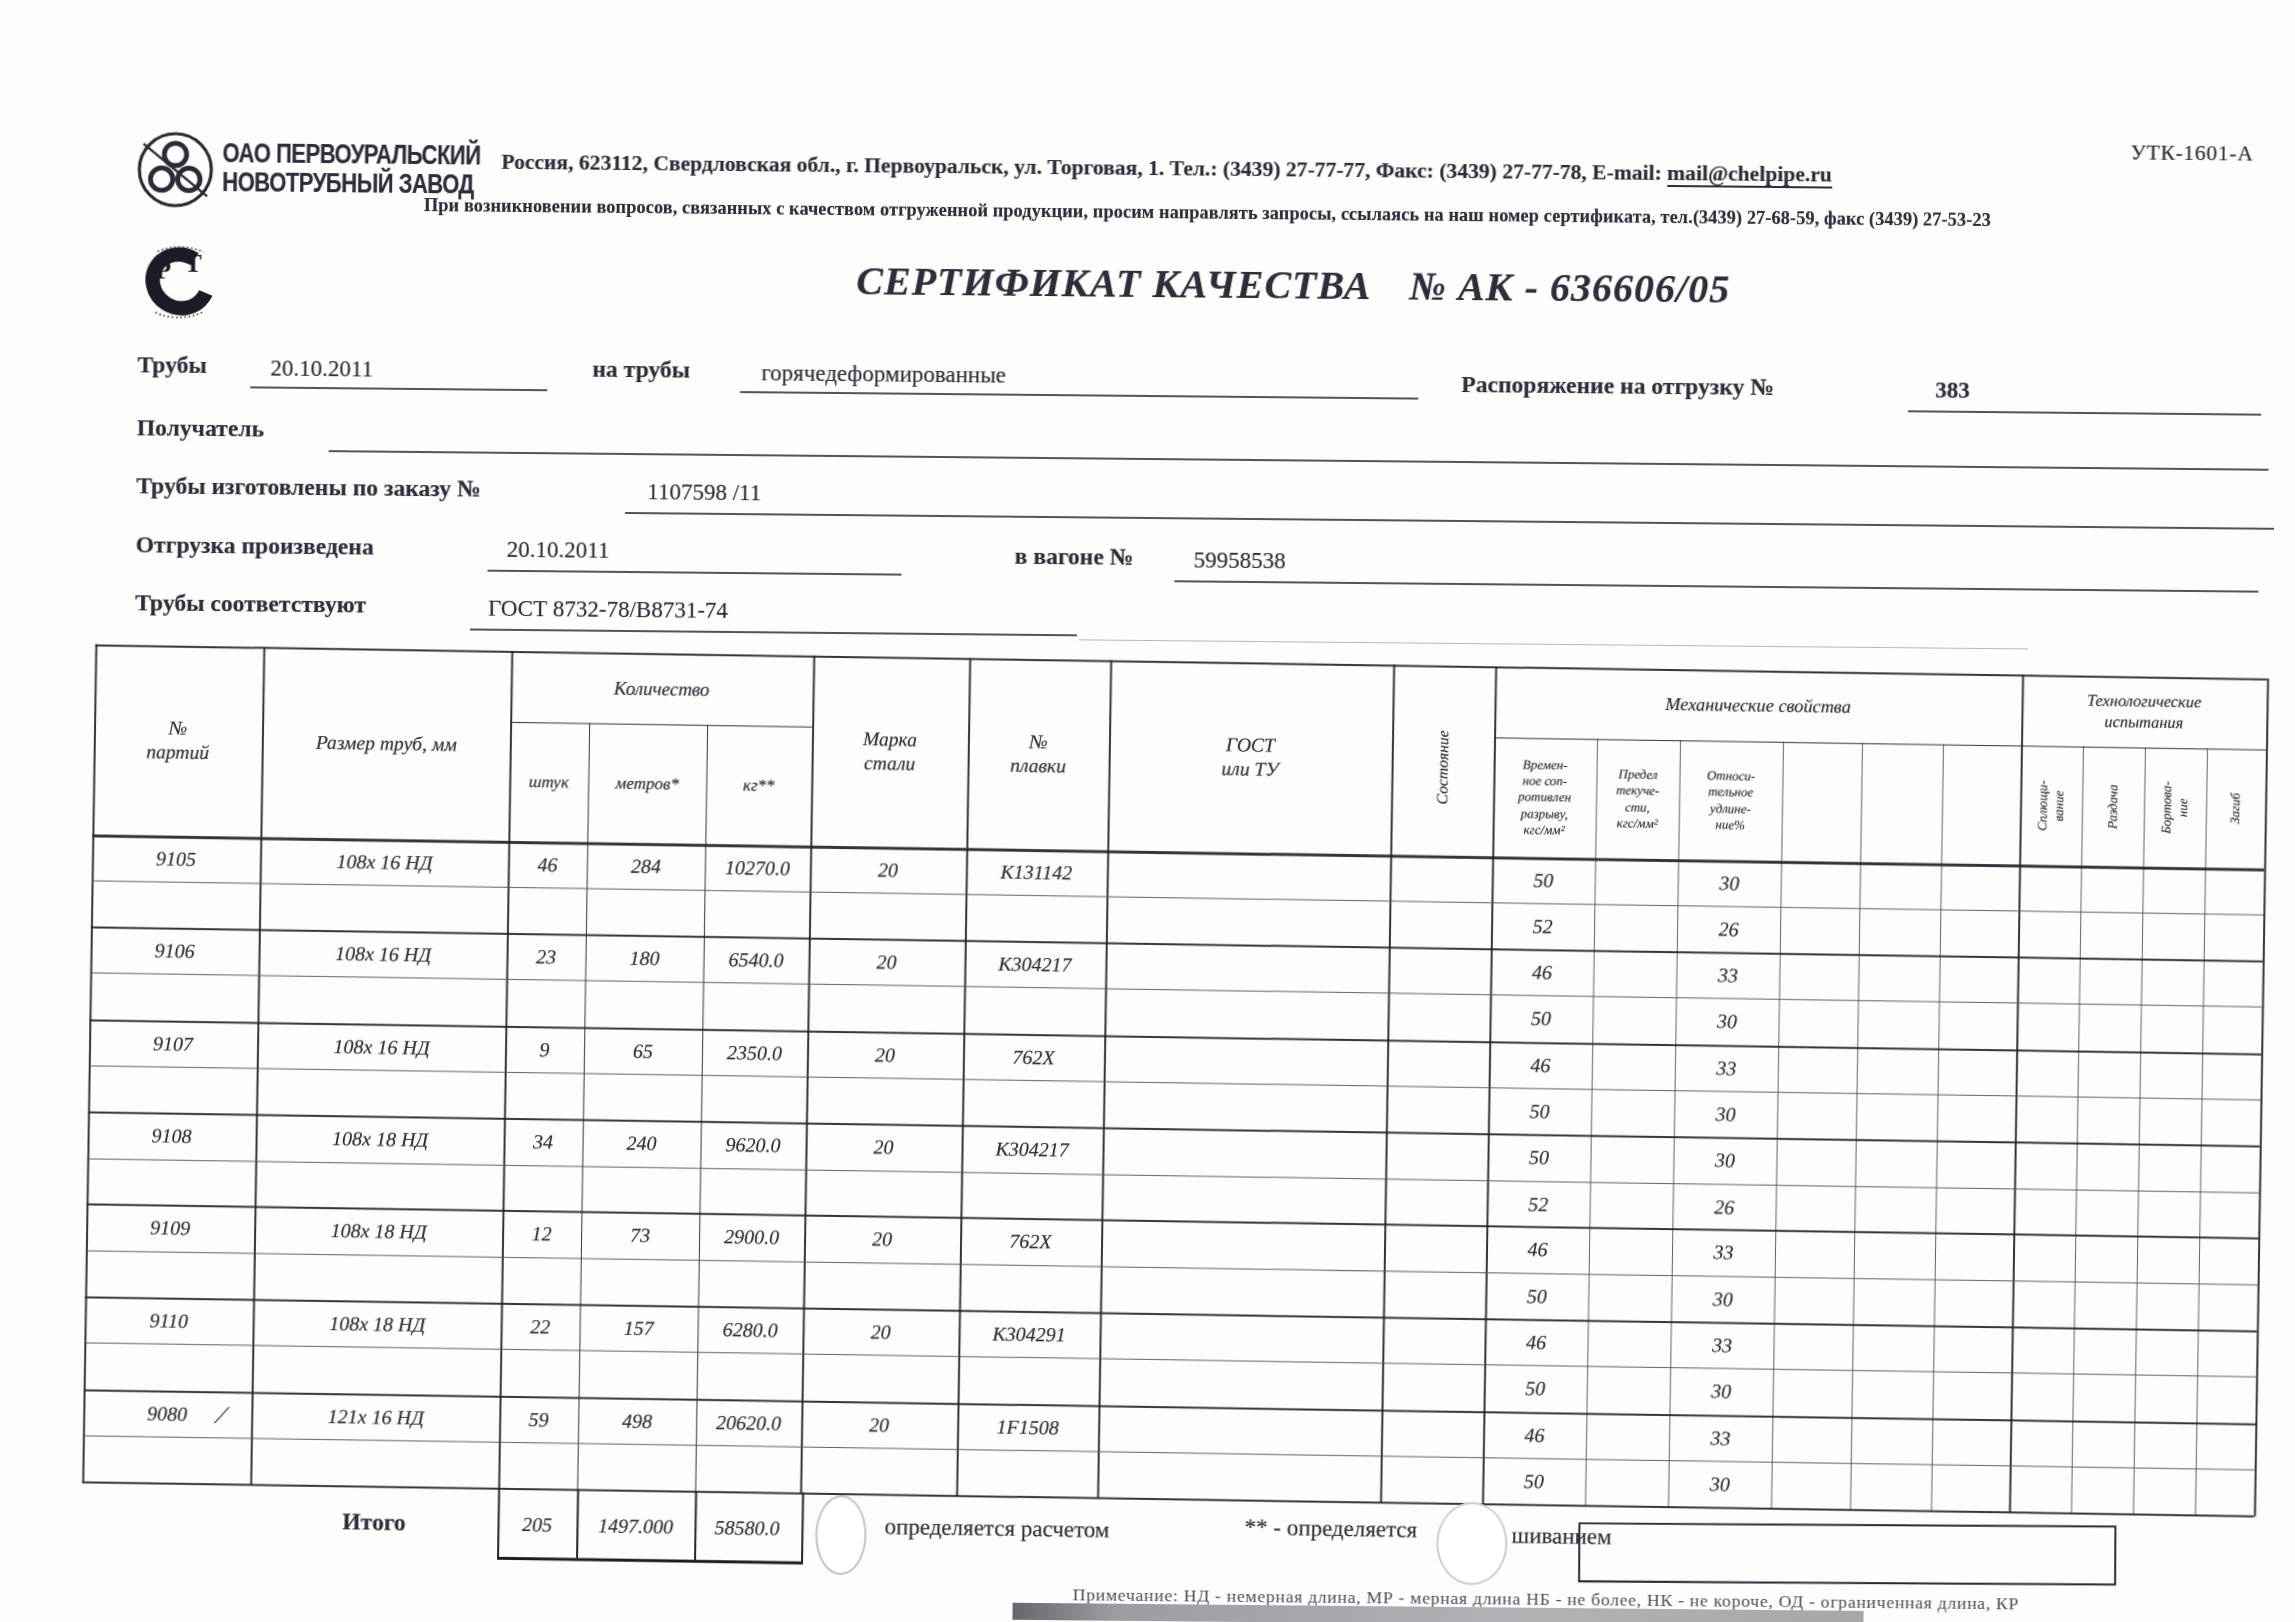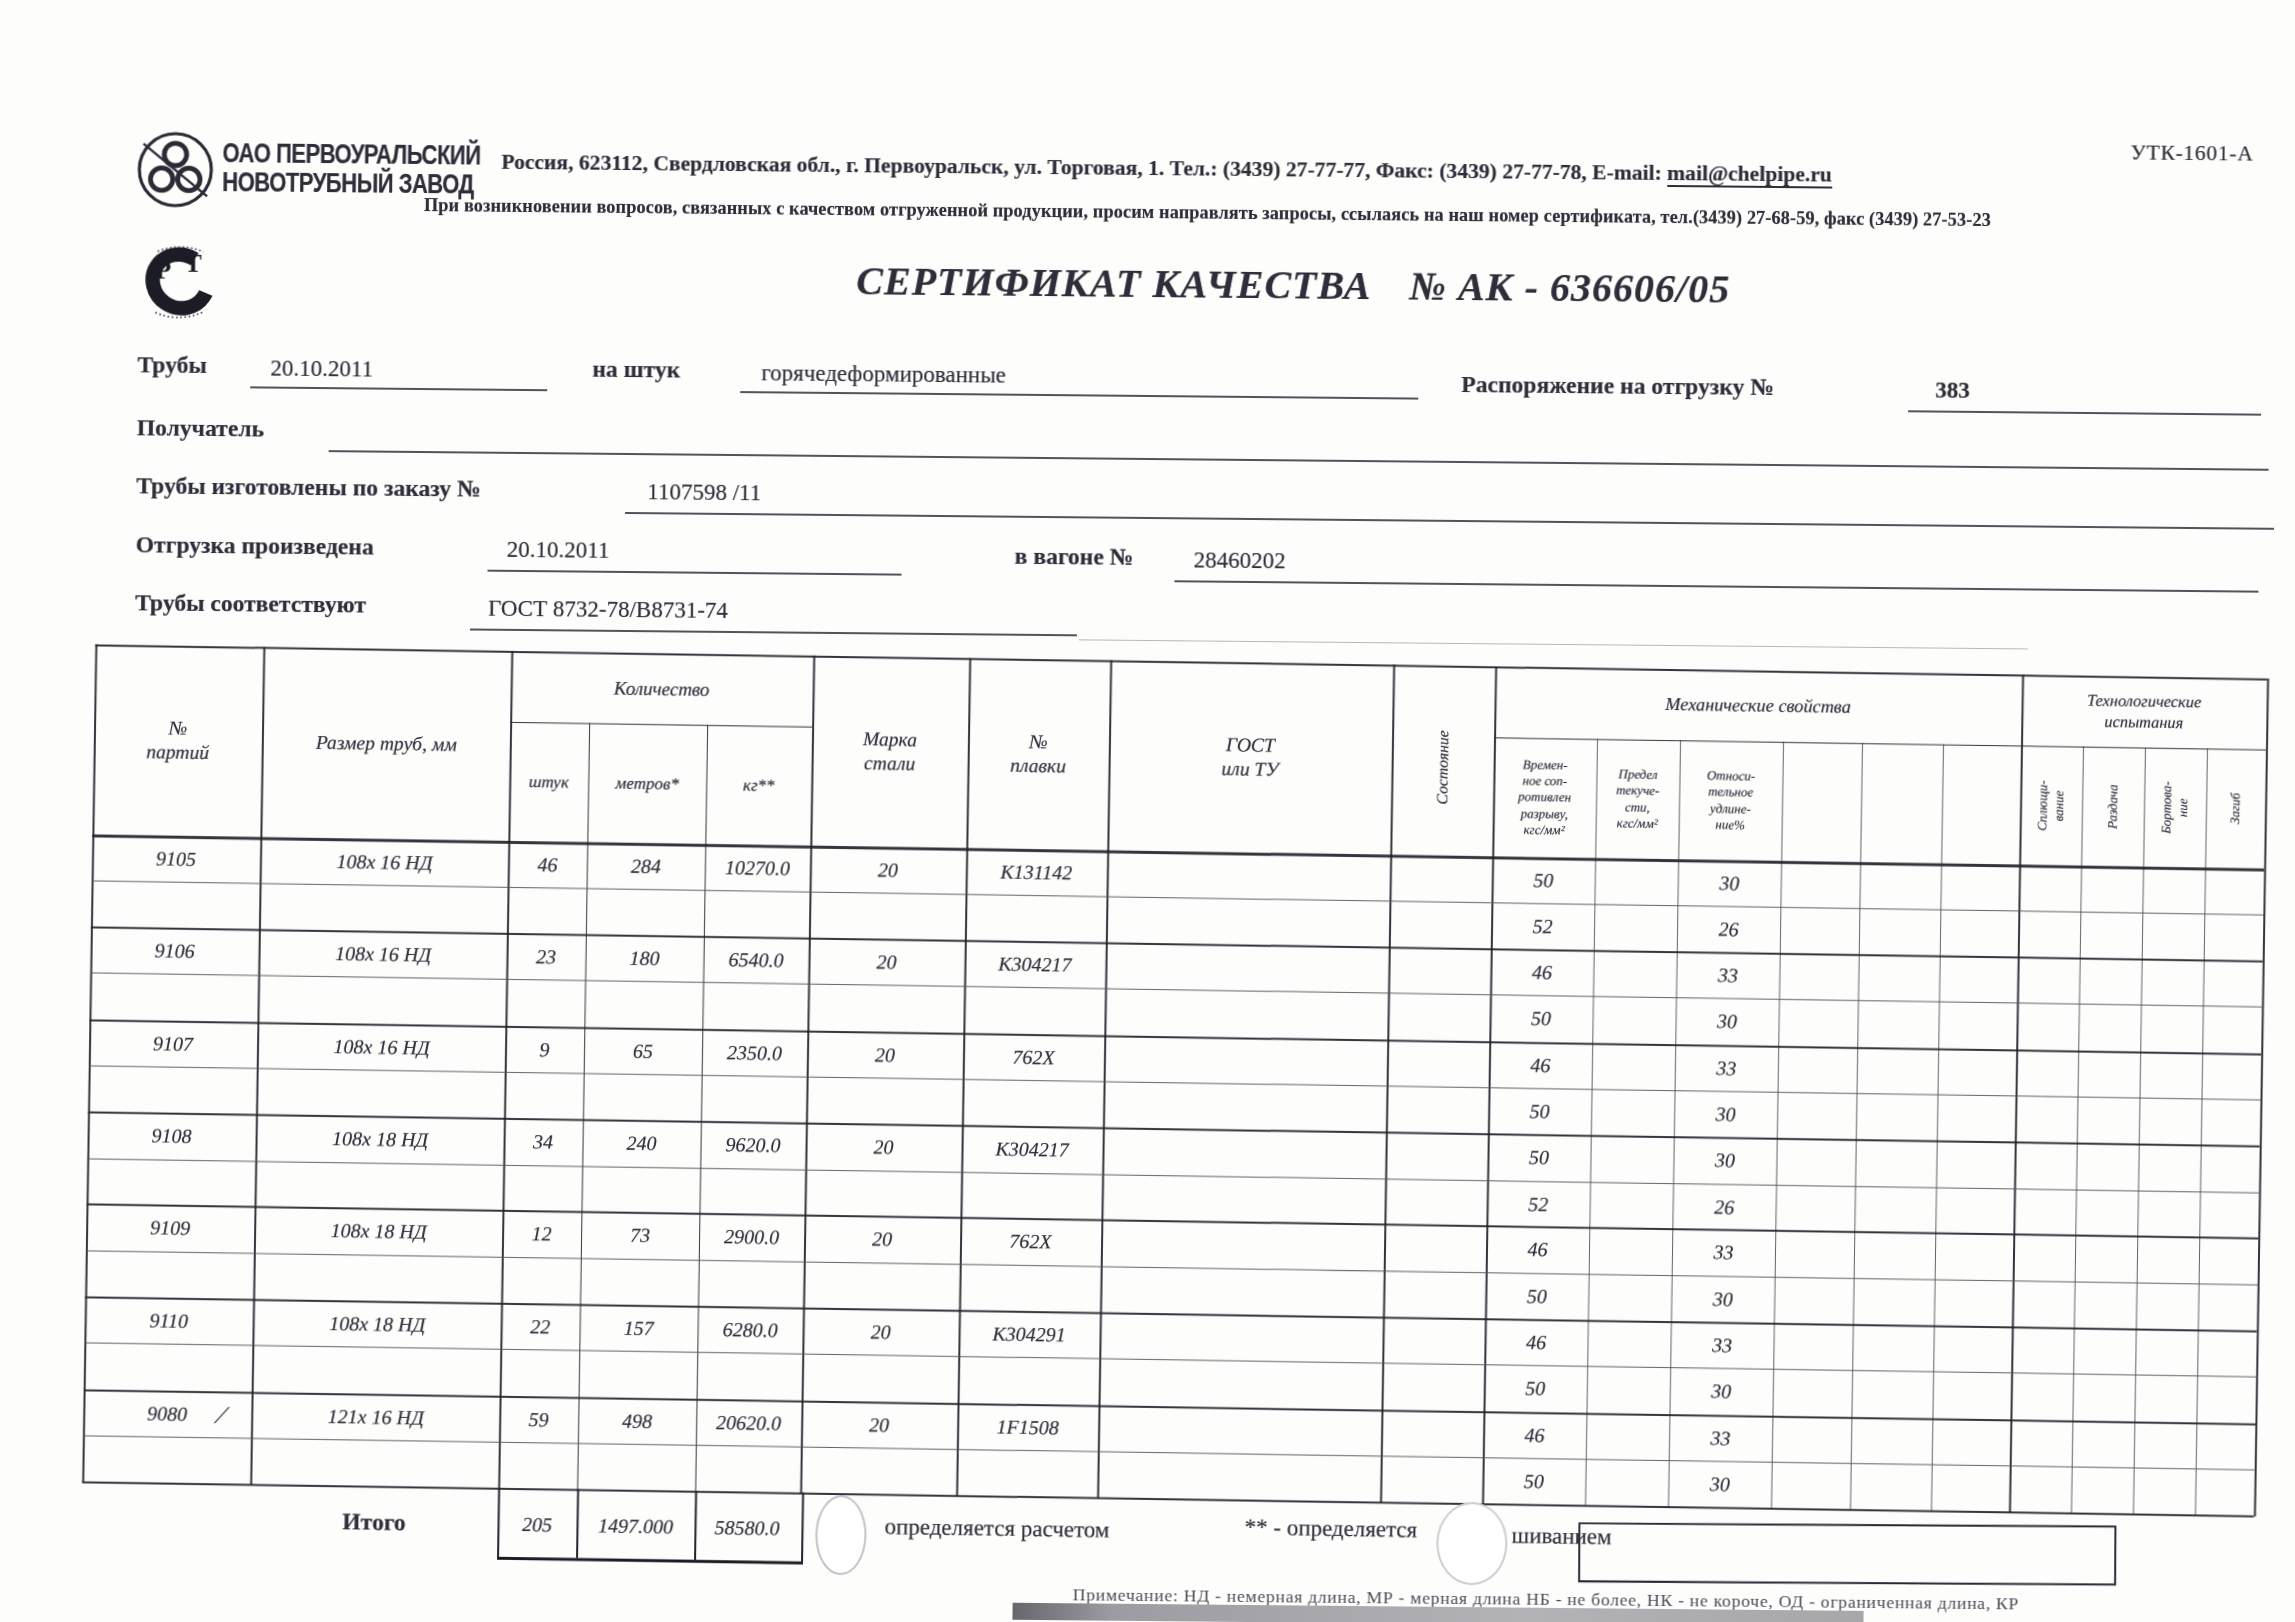--- a/index.html
+++ b/index.html
@@ -70,39 +70,39 @@
     </svg>
   </div>
 
   <div class="abs ink title" style="left:733px;top:260px;width:1112px;text-align:center;">
     <span>СЕРТИФИКАТ КАЧЕСТВА</span><span class="num">№  АК -  636606/05</span>
   </div>
 
   <div class="abs ink lbl" style="left:134px;top:361px;">Трубы</div>
   <div class="abs ink val" style="left:267px;top:364px;">20.10.2011</div>
   <div class="uline" style="left:247px;top:395px;width:297px;"></div>
-  <div class="abs ink lbl" style="left:589px;top:361px;">на штук</div>
+  <div class="abs ink lbl" style="left:589px;top:361px;">на трубы</div>
   <div class="abs ink val" style="left:758px;top:364px;">горячедеформированные</div>
   <div class="uline" style="left:737px;top:395px;width:678px;"></div>
   <div class="abs ink lbl" style="left:1458px;top:368px;">Распоряжение на отгрузку №</div>
   <div class="abs ink val" style="left:1932px;top:370px;font-weight:bold;">383</div>
   <div class="uline" style="left:1905px;top:403px;width:353px;"></div>
 
   <div class="abs ink lbl" style="left:134px;top:424px;">Получатель</div>
   <div class="uline" style="left:326px;top:458px;width:1940px;"></div>
 
   <div class="abs ink lbl" style="left:134px;top:482px;">Трубы изготовлены по заказу №</div>
   <div class="abs ink val" style="left:645px;top:484px;">1107598  /11</div>
   <div class="uline" style="left:623px;top:517px;width:1649px;"></div>
 
   <div class="abs ink lbl" style="left:134px;top:541px;">Отгрузка произведена</div>
   <div class="abs ink val" style="left:505px;top:543px;">20.10.2011</div>
   <div class="uline" style="left:486px;top:576px;width:414px;"></div>
   <div class="abs ink lbl" style="left:1013px;top:544px;">в вагоне №</div>
-  <div class="abs ink val" style="left:1192px;top:547px;">28460202</div>
+  <div class="abs ink val" style="left:1192px;top:547px;">59958538</div>
   <div class="uline" style="left:1173px;top:580px;width:1084px;"></div>
 
   <div class="abs ink lbl" style="left:134px;top:599px;">Трубы соответствуют</div>
   <div class="abs ink val" style="left:487px;top:602px;">ГОСТ 8732-78/В8731-74</div>
   <div class="uline" style="left:469px;top:635px;width:607px;"></div>
   <div class="uline faint" style="left:1078px;top:640px;width:949px;"></div>
 
   <div class="abs" id="table" style="left:0;top:0;width:2295px;height:1623px;transform:rotate(0.35deg);transform-origin:1171px 1080px;">
 
     <div id="lines">

